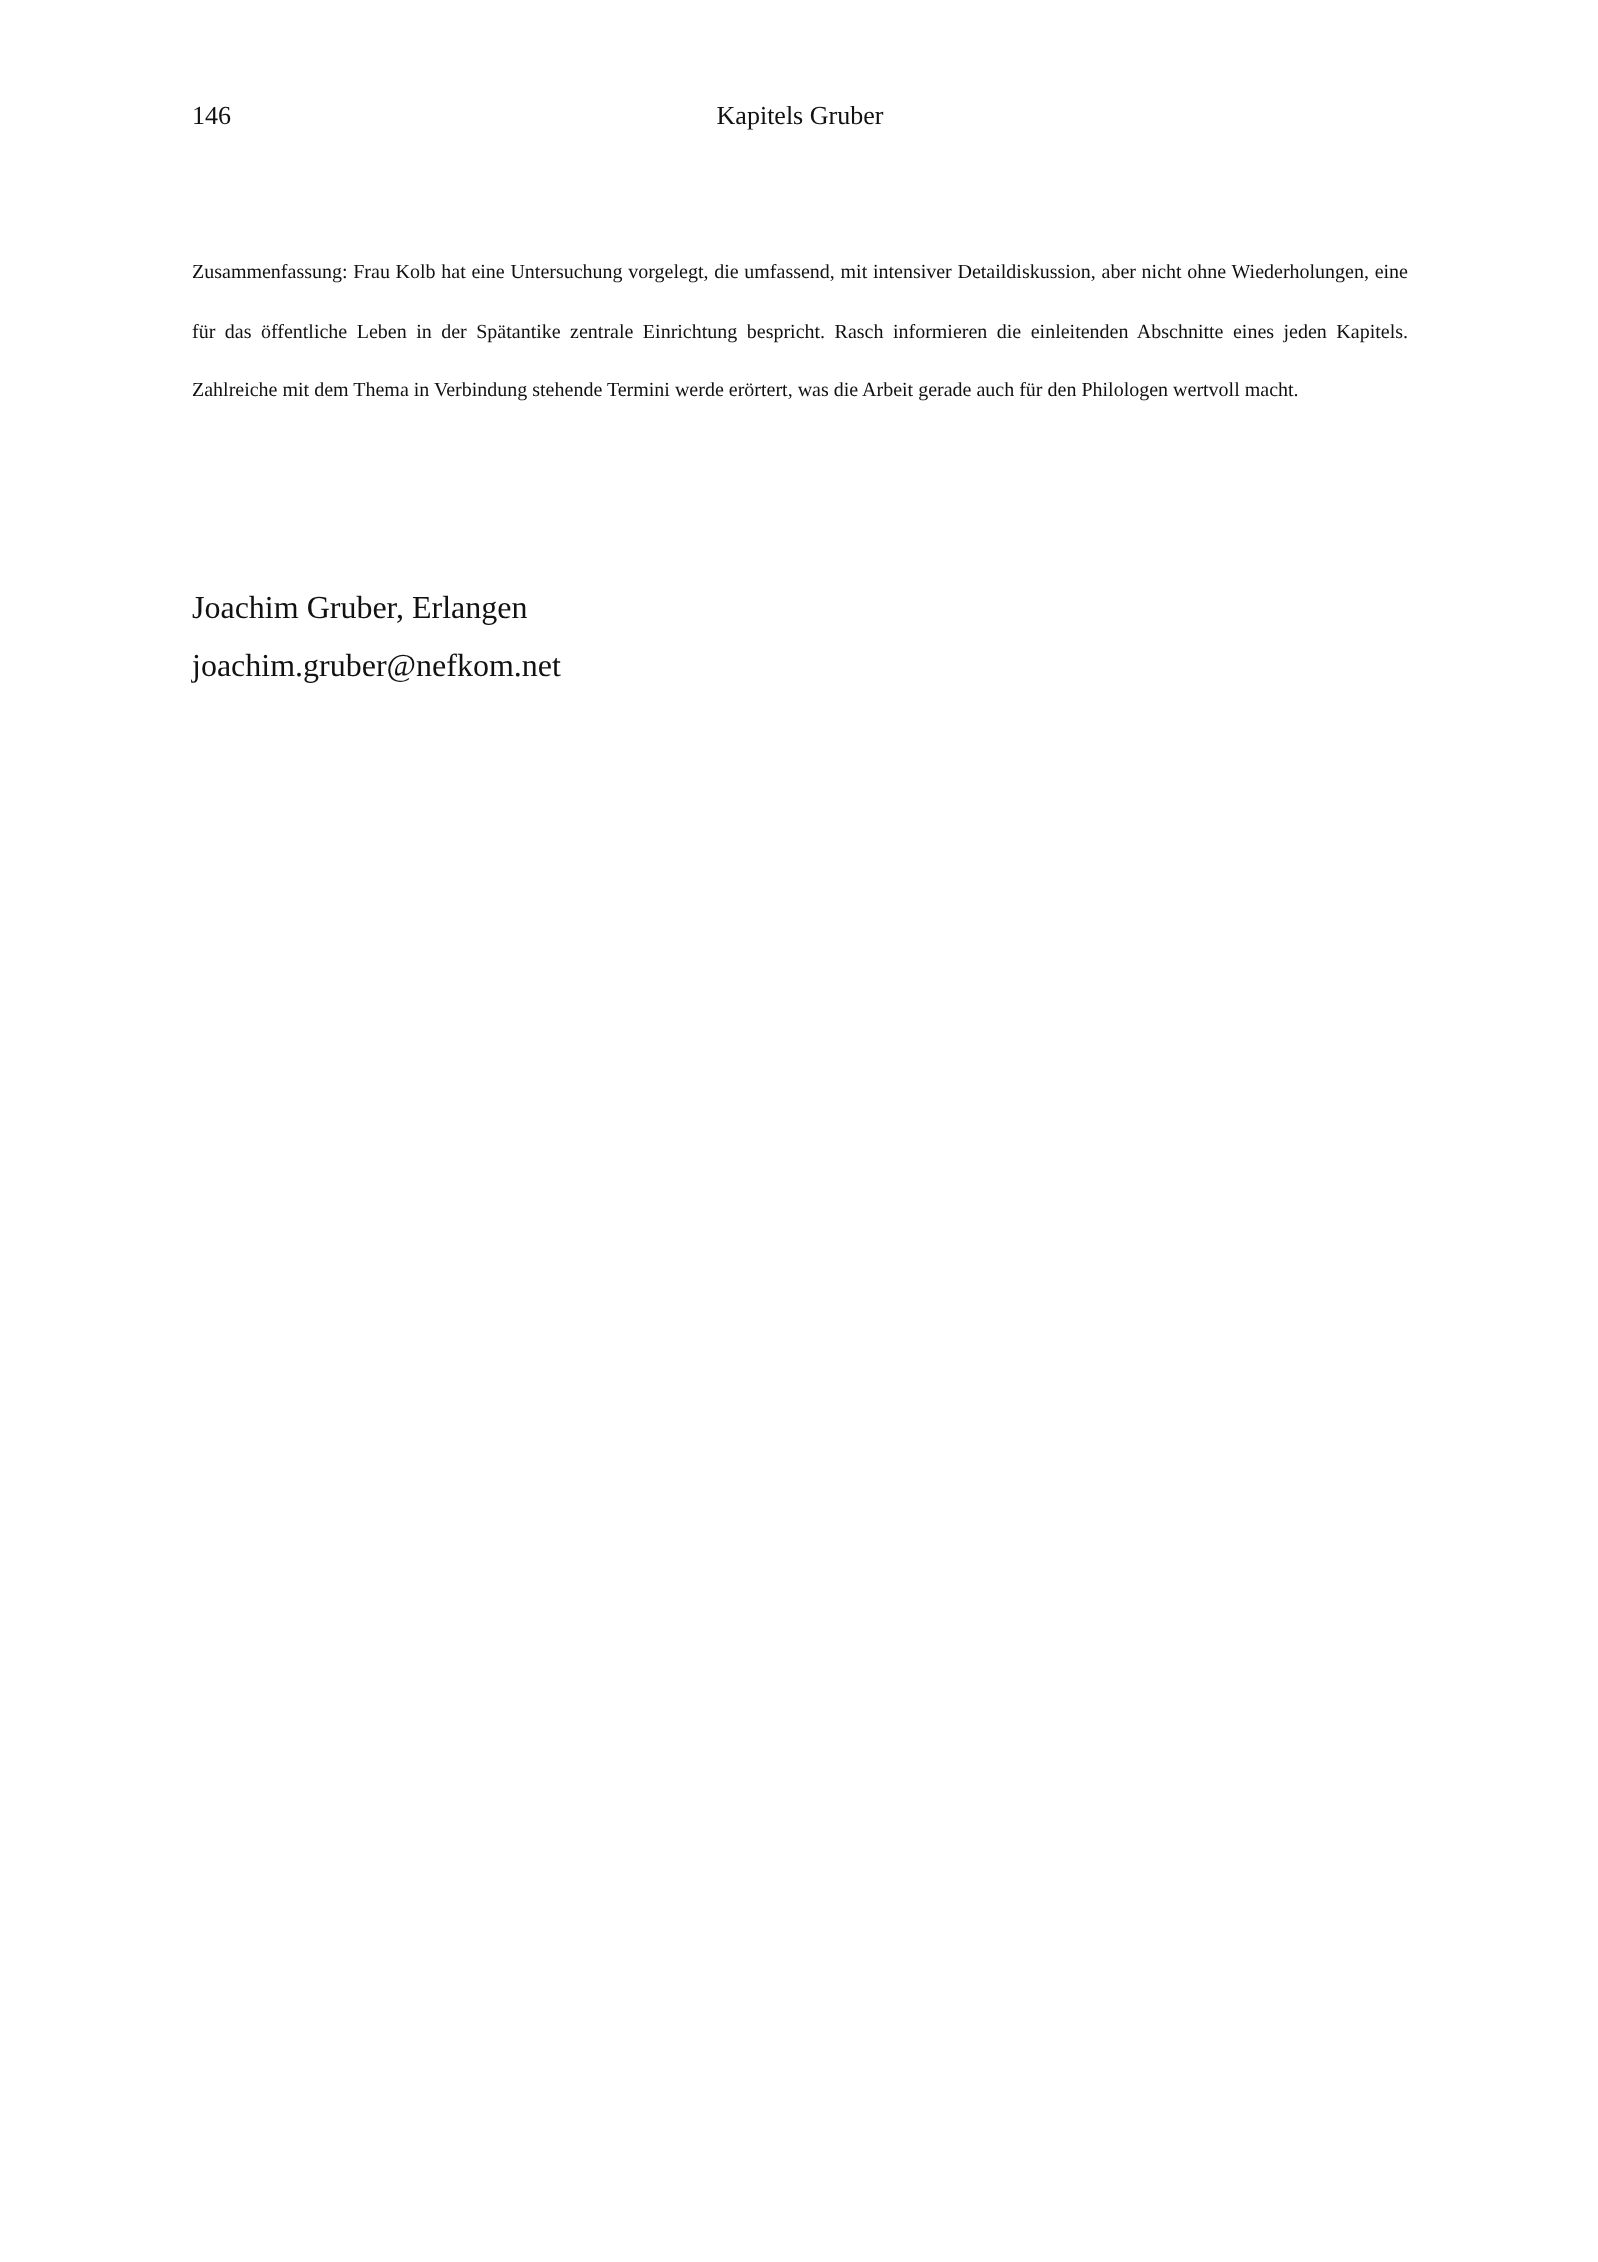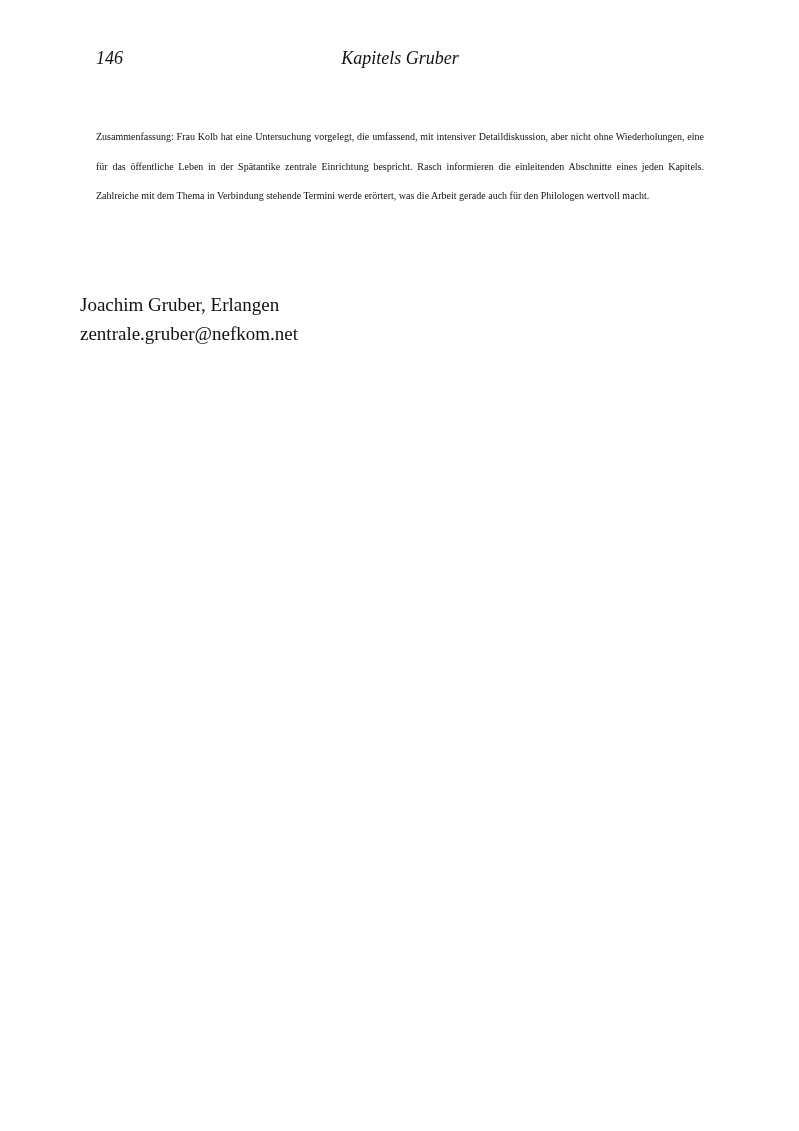--- a/index.html
+++ b/index.html
@@ -2,41 +2,41 @@
 <html><head>
   <meta charset="utf-8">
   <style>
     html, body { margin: 0; padding: 0; background: #ffffff; }
     body {
       width: 799px; height: 1131px; position: relative; overflow: hidden;
       font-family: "Liberation Serif", "DejaVu Serif", serif; color: #111111;
     }
     .header {
       position: absolute; top: 49px; left: 96px; width: 608px; height: 18px;
-      font-size: 18px; line-height: 18px; font-style: italic;
+      font-size: 13px; line-height: 18px;
     }
     .header .page-number { position: absolute; left: 0; top: 0; }
     .header .running-title { position: absolute; left: 0; right: 0; top: 0; text-align: center; }
     .body-text {
       position: absolute; top: 122px; left: 96px; width: 608px;
       font-size: 10px; line-height: 29.5px; text-align: justify;
       margin: 0;
     }
     .signature {
-      position: absolute; top: 290px; left: 80px; width: 608px;
-      font-size: 19px; line-height: 29px;
+      position: absolute; top: 290px; left: 96px; width: 608px;
+      font-size: 16px; line-height: 29px;
     }
     .signature div { white-space: nowrap; }
   </style>
 </head>
 <body>
 
 <div class="header">
   <span class="page-number">146</span>
   <span class="running-title">Kapitels Gruber</span>
 </div>
 
 <p class="body-text">Zusammenfassung: Frau Kolb hat eine Untersuchung vorgelegt, die umfassend, mit intensiver Detaildiskussion, aber nicht ohne Wiederholungen, eine für das öffentliche Leben in der Spätantike  zentrale Einrichtung bespricht. Rasch informieren die einleitenden Abschnitte eines jeden Kapitels. Zahlreiche mit dem Thema in Verbindung stehende Termini werde erörtert, was die Arbeit gerade auch für den Philologen wertvoll macht.</p>
 
 <div class="signature">
   <div>Joachim Gruber, Erlangen</div>
-  <div>zentrale.gruber@nefkom.net</div>
+  <div>joachim.gruber@nefkom.net</div>
 </div>
 
 </body></html>

